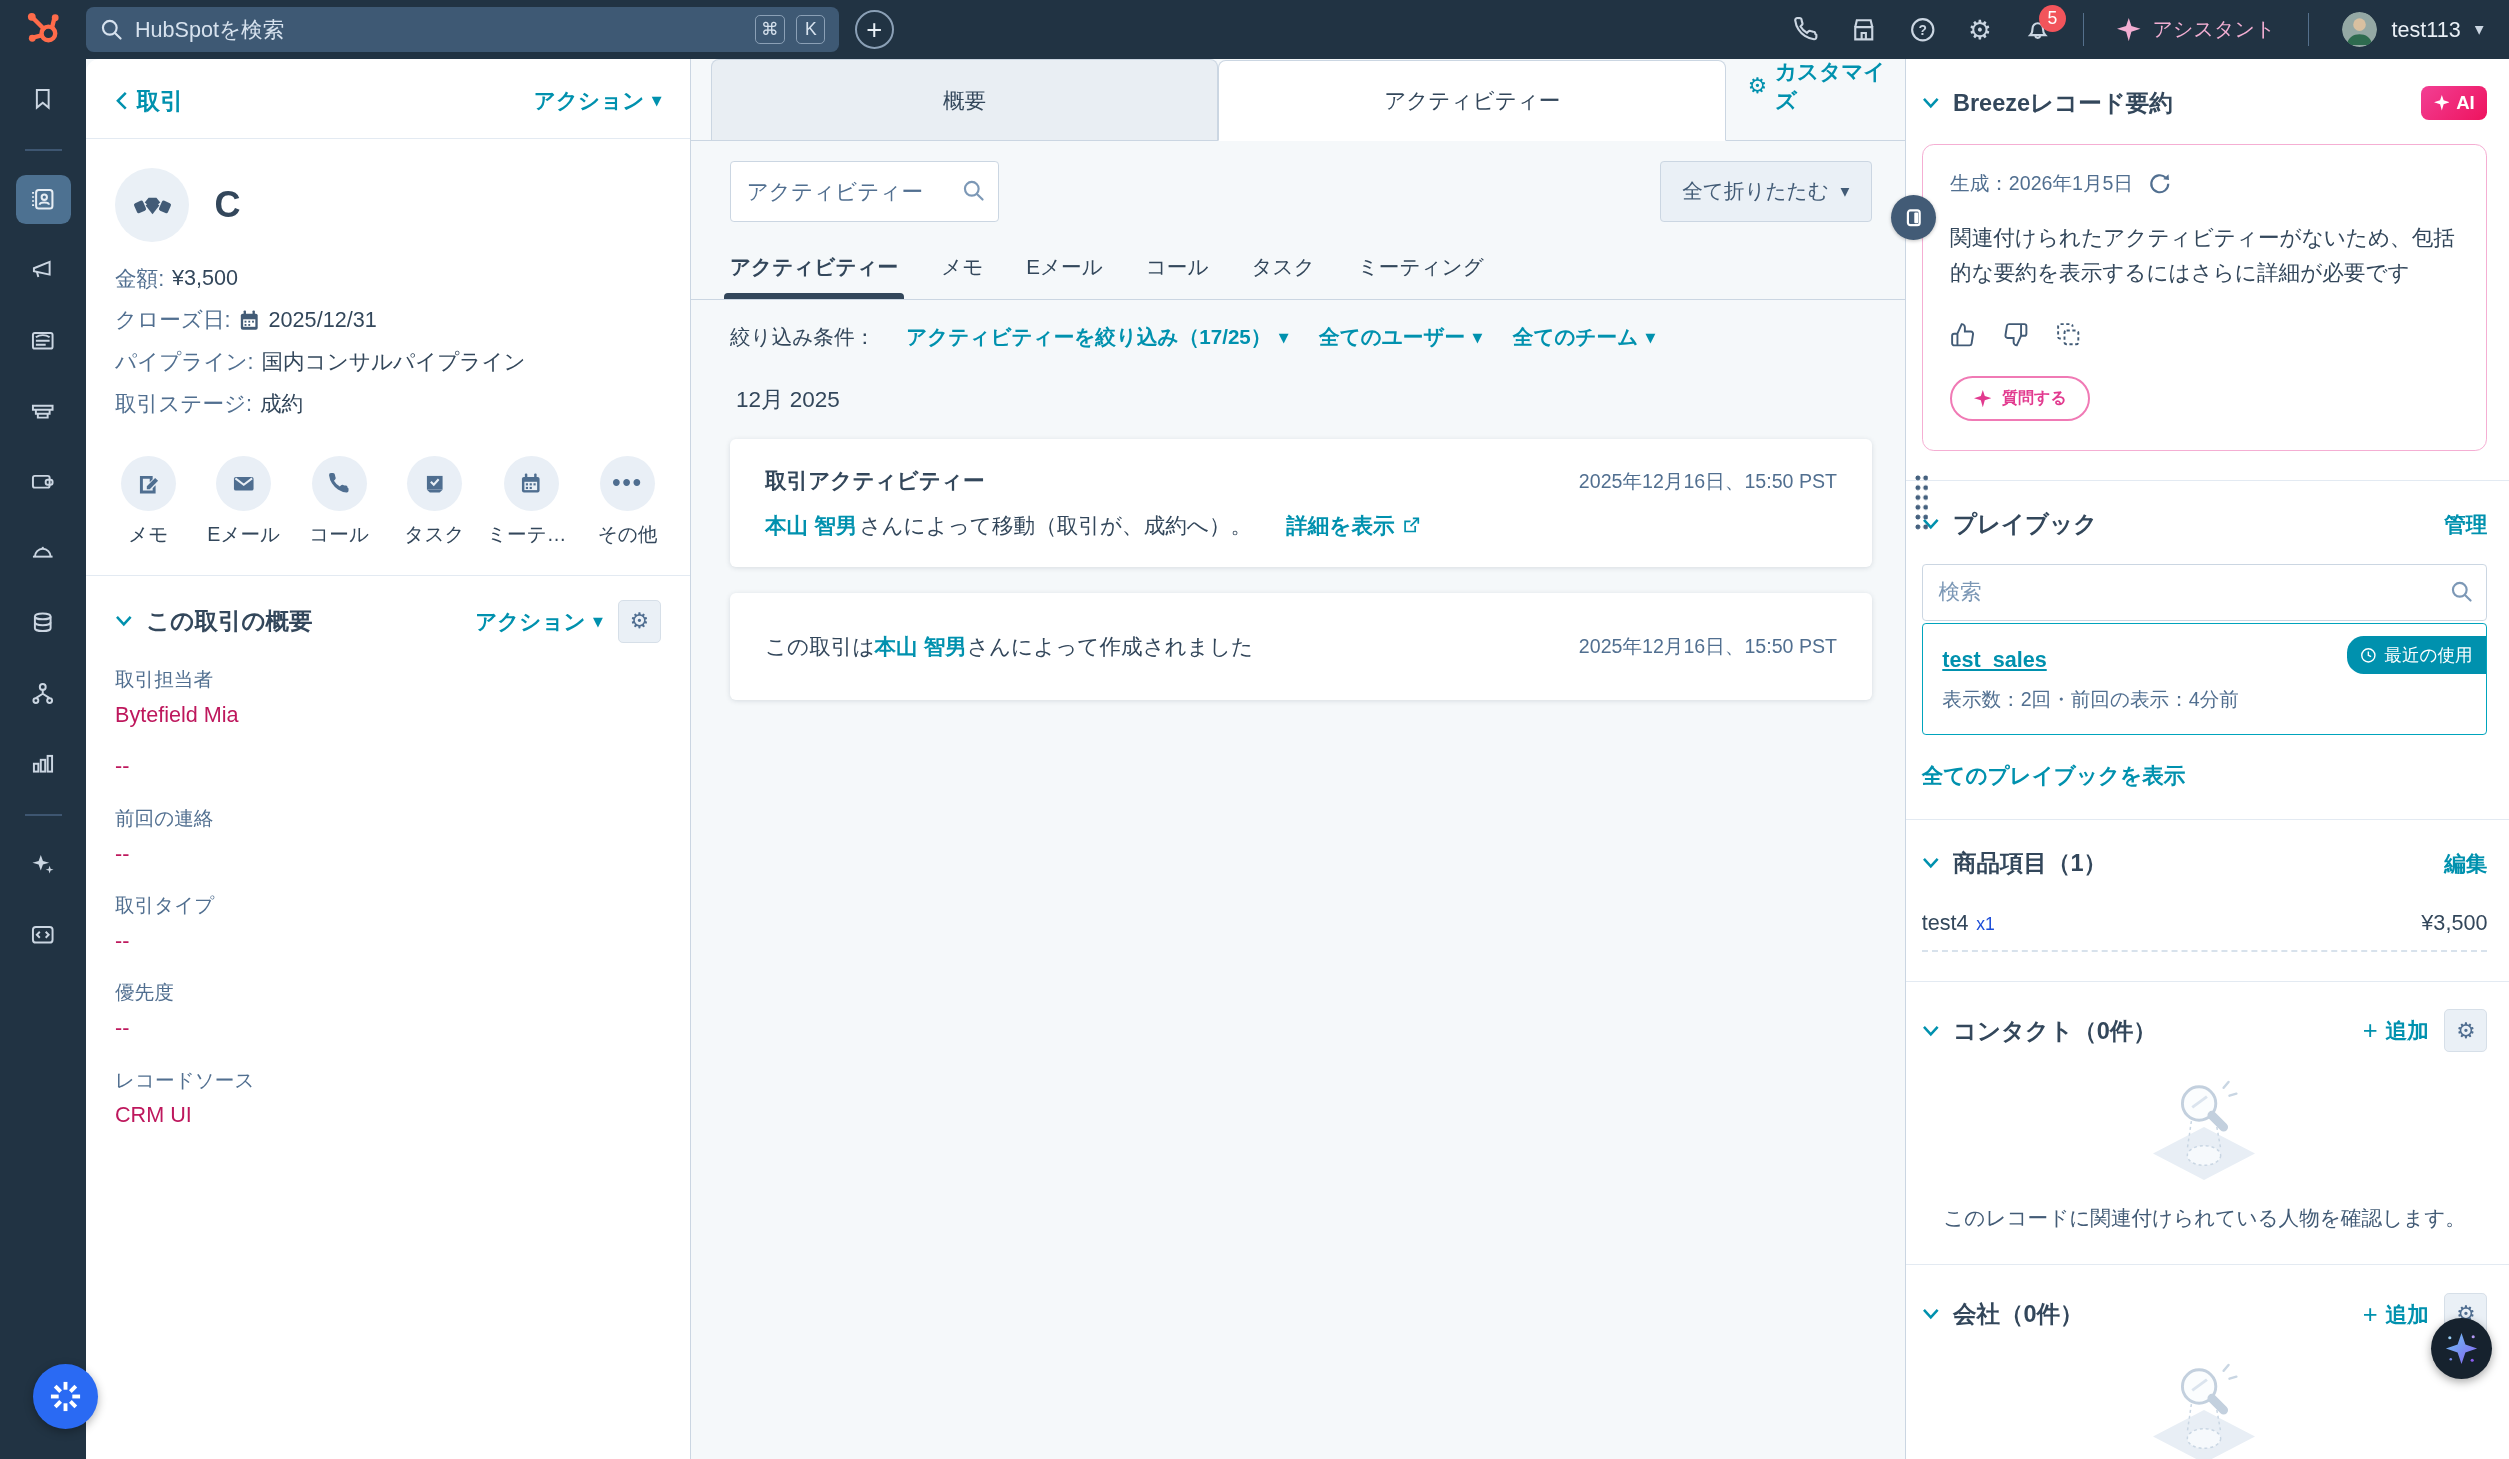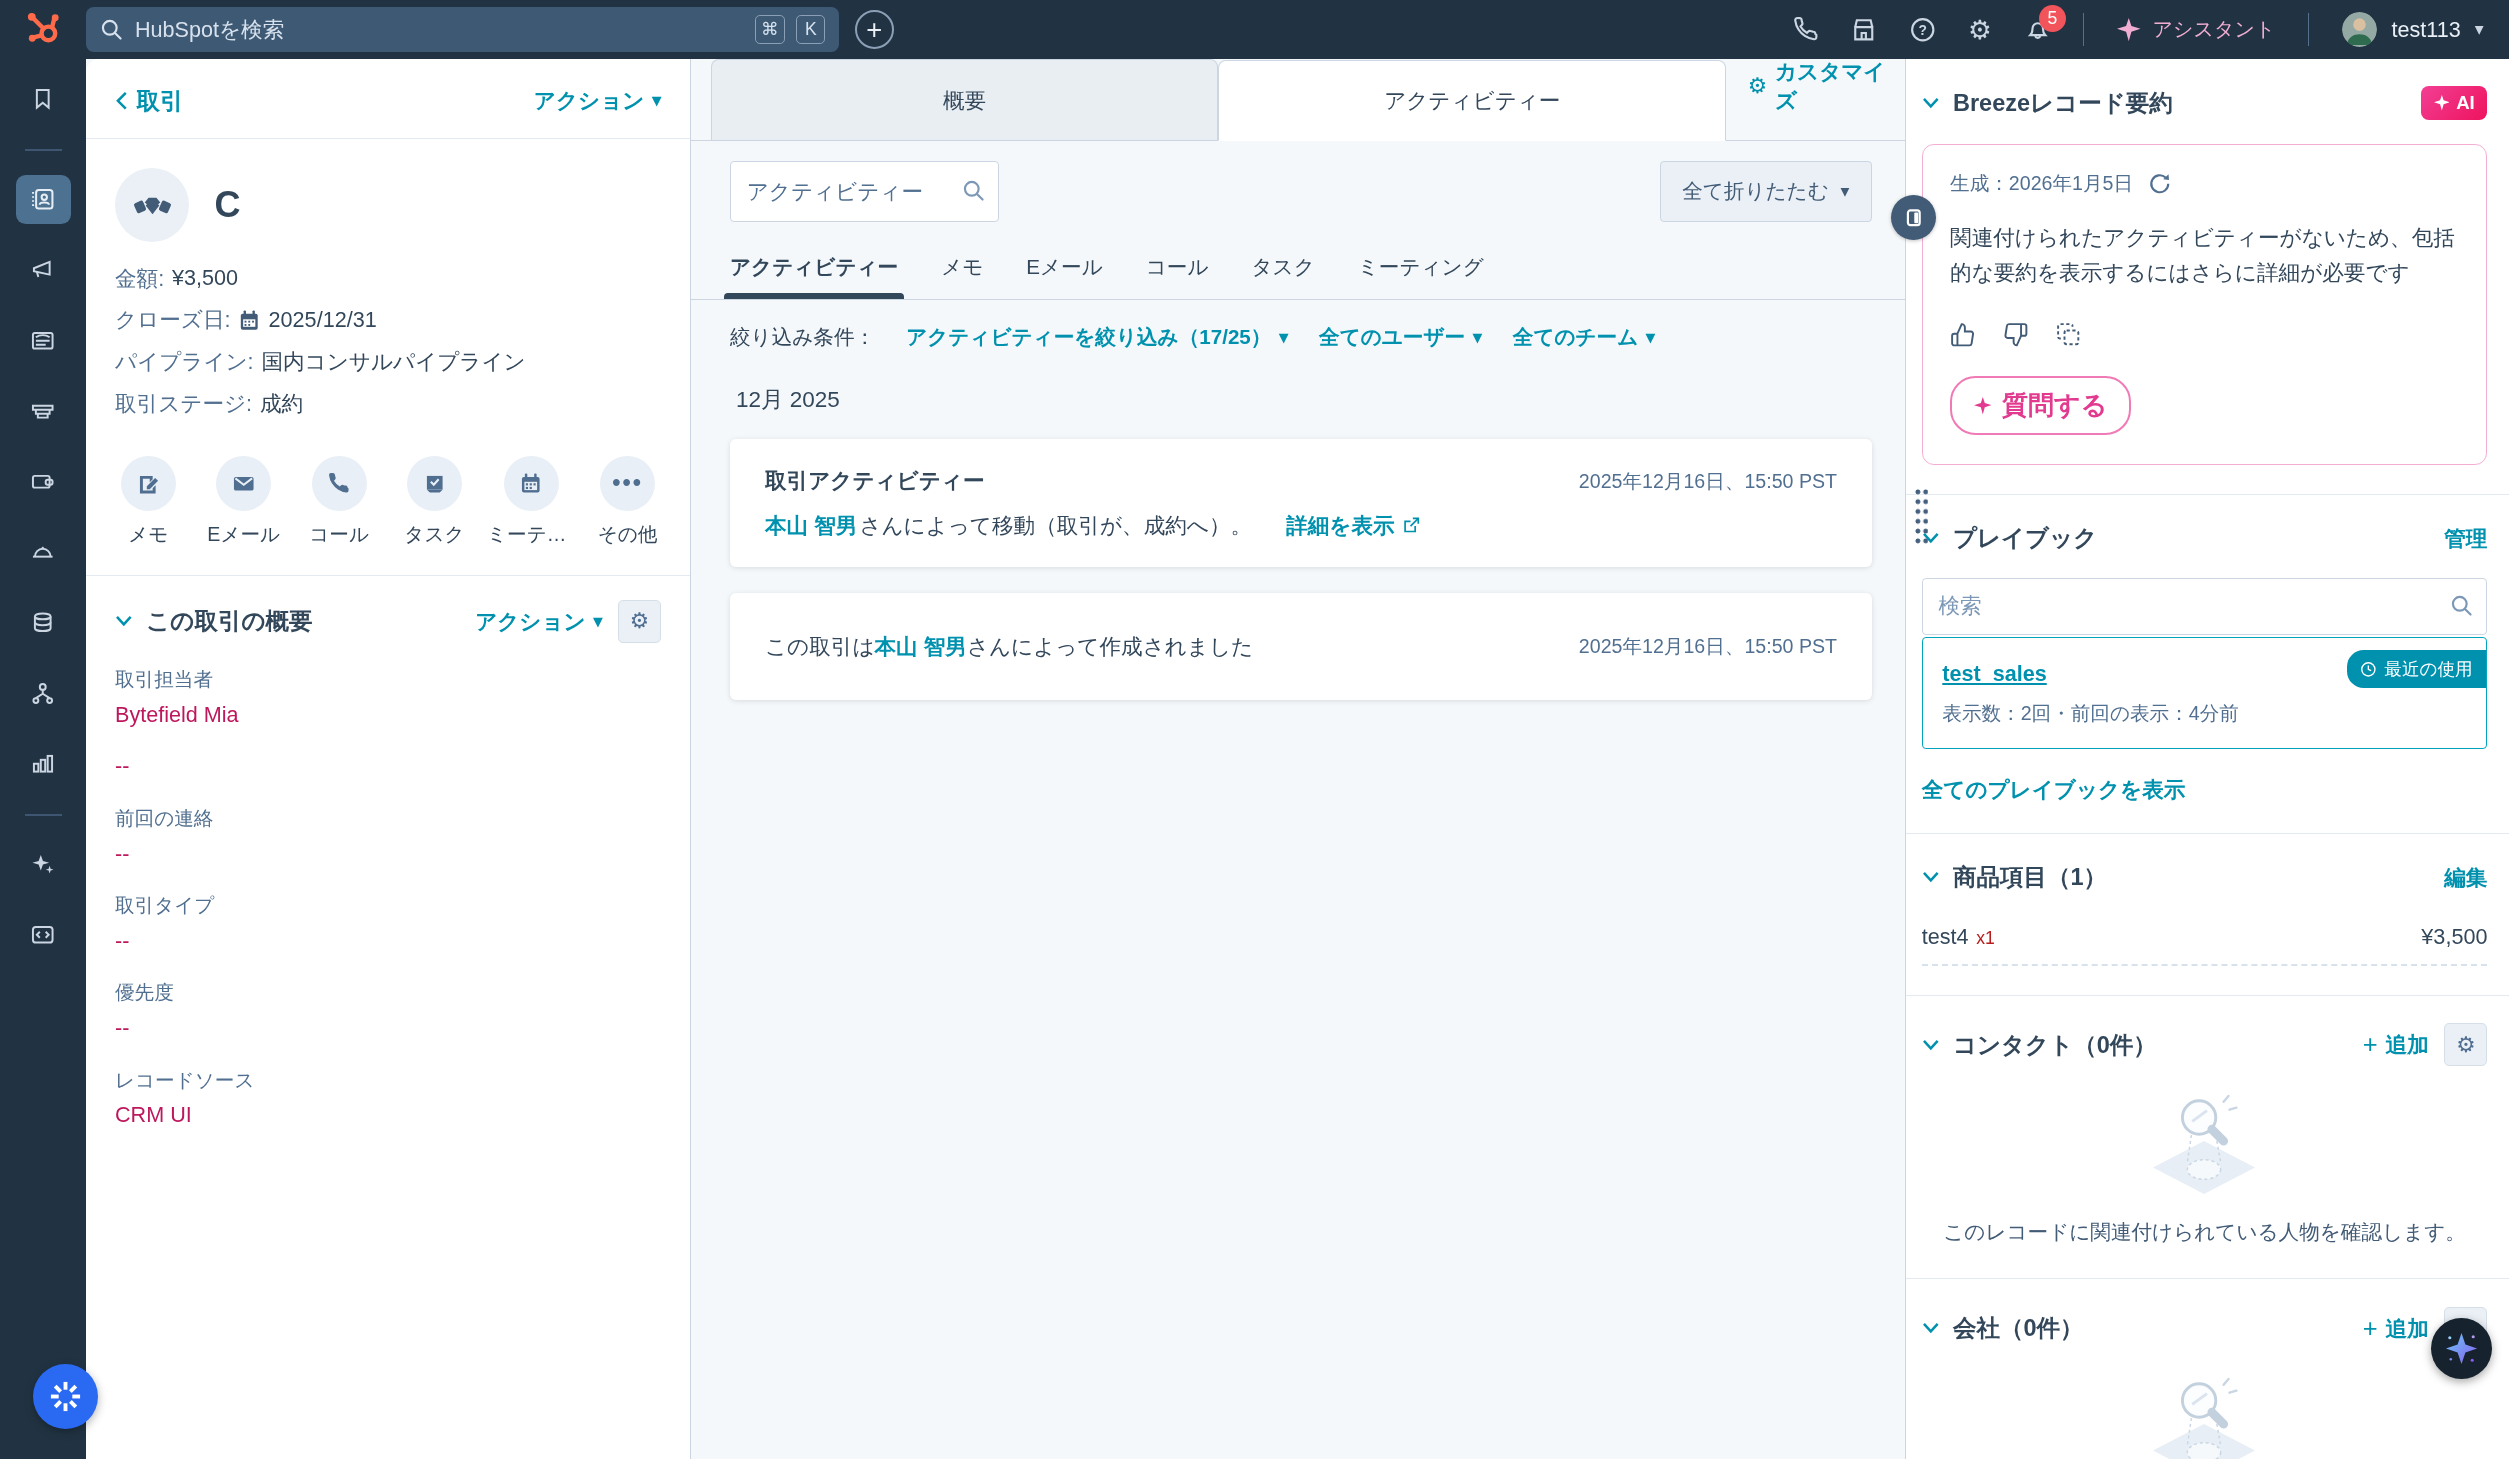--- a/index.html
+++ b/index.html
@@ -150,40 +150,40 @@
     border-radius:7.8px; padding:5.9px 12.7px; display:flex; align-items:center; gap:6.9px;
   }
   .breeze-card { margin-top:23.5px; border:1.5px solid #f5aed3; border-radius:11.8px; padding:25.5px 27.4px 29px; }
   .gen-row { display:flex; align-items:center; gap:13.7px; color:#516f90; font-size:19.6px; }
   .breeze-body { margin-top:23.5px; font-size:21.6px; line-height:1.62; color:#33475b; }
   .fb-row { margin-top:31px; display:flex; gap:27.4px; align-items:center; }
   .fb-row > div { cursor:pointer; }
   .ask-btn {
     margin-top:29px; display:inline-flex; align-items:center; gap:10.8px;
     border:2px solid #f07ab5; border-radius:25.5px; padding:9.8px 21.6px;
-    color:#e23a8f; font-weight:bold; font-size:26px; cursor:pointer; background:#fff;
+    color:#e23a8f; font-weight:bold; font-size:16px; cursor:pointer; background:#fff;
   }
   .pb-search { position:relative; margin-top:23.5px; }
   .pb-search input {
     width:100%; height:57px; border:1px solid #cbd6e2; border-radius:3.9px;
     padding:0 47px 0 15.7px; font-size:21.6px; color:#33475b; font-family:inherit; outline:none;
   }
   .pb-search input::placeholder { color:#7c98b6; opacity:1; }
   .pb-search .mag { position:absolute; right:13.7px; top:16.7px; }
   .pb-card { border:1px solid #00a4bd; border-radius:3.9px; margin-top:2px; padding:23.5px 19.6px 21.6px; position:relative; }
   .pb-name { color:#0091ae; font-weight:bold; font-size:21.6px; text-decoration:underline; cursor:pointer; display:inline-block; }
   .pb-meta { margin-top:12.7px; color:#516f90; font-size:19.6px; }
   .pb-badge {
     position:absolute; top:12.7px; right:0; background:#0091ae; color:#fff; font-size:17.6px;
     border-radius:16.7px 0 0 16.7px; padding:6.9px 13.7px 6.9px 12.7px; display:flex; align-items:center; gap:7.8px;
   }
   .view-all { margin-top:25.5px; font-size:21.6px; }
   .li-row { margin-top:31px; display:flex; justify-content:space-between; align-items:baseline; border-bottom:2px dashed #d8e2ec; padding-bottom:13.7px; }
   .li-name { font-size:21.6px; color:#33475b; }
-  .li-qty { font-size:17.6px; color:#b91c1c; margin-left:7.8px; }
+  .li-qty { font-size:17.6px; color:#1d4ed8; margin-left:7.8px; }
   .li-price { font-size:21.6px; color:#33475b; }
   .add-link { font-size:21.6px; }
   .empty-wrap { margin-top:25.5px; display:flex; flex-direction:column; align-items:center; }
   .empty-text { margin-top:21.6px; text-align:center; color:#425b76; font-size:20.6px; line-height:1.6; max-width:529px; }
   .drag-handle {
     position:absolute; left:7.8px; top:-7.8px; width:14.7px; height:57px; cursor:grab;
     background-image:radial-gradient(circle, #44607e 2.2px, transparent 2.7px);
     background-size:7.8px 9.8px;
   }
 

